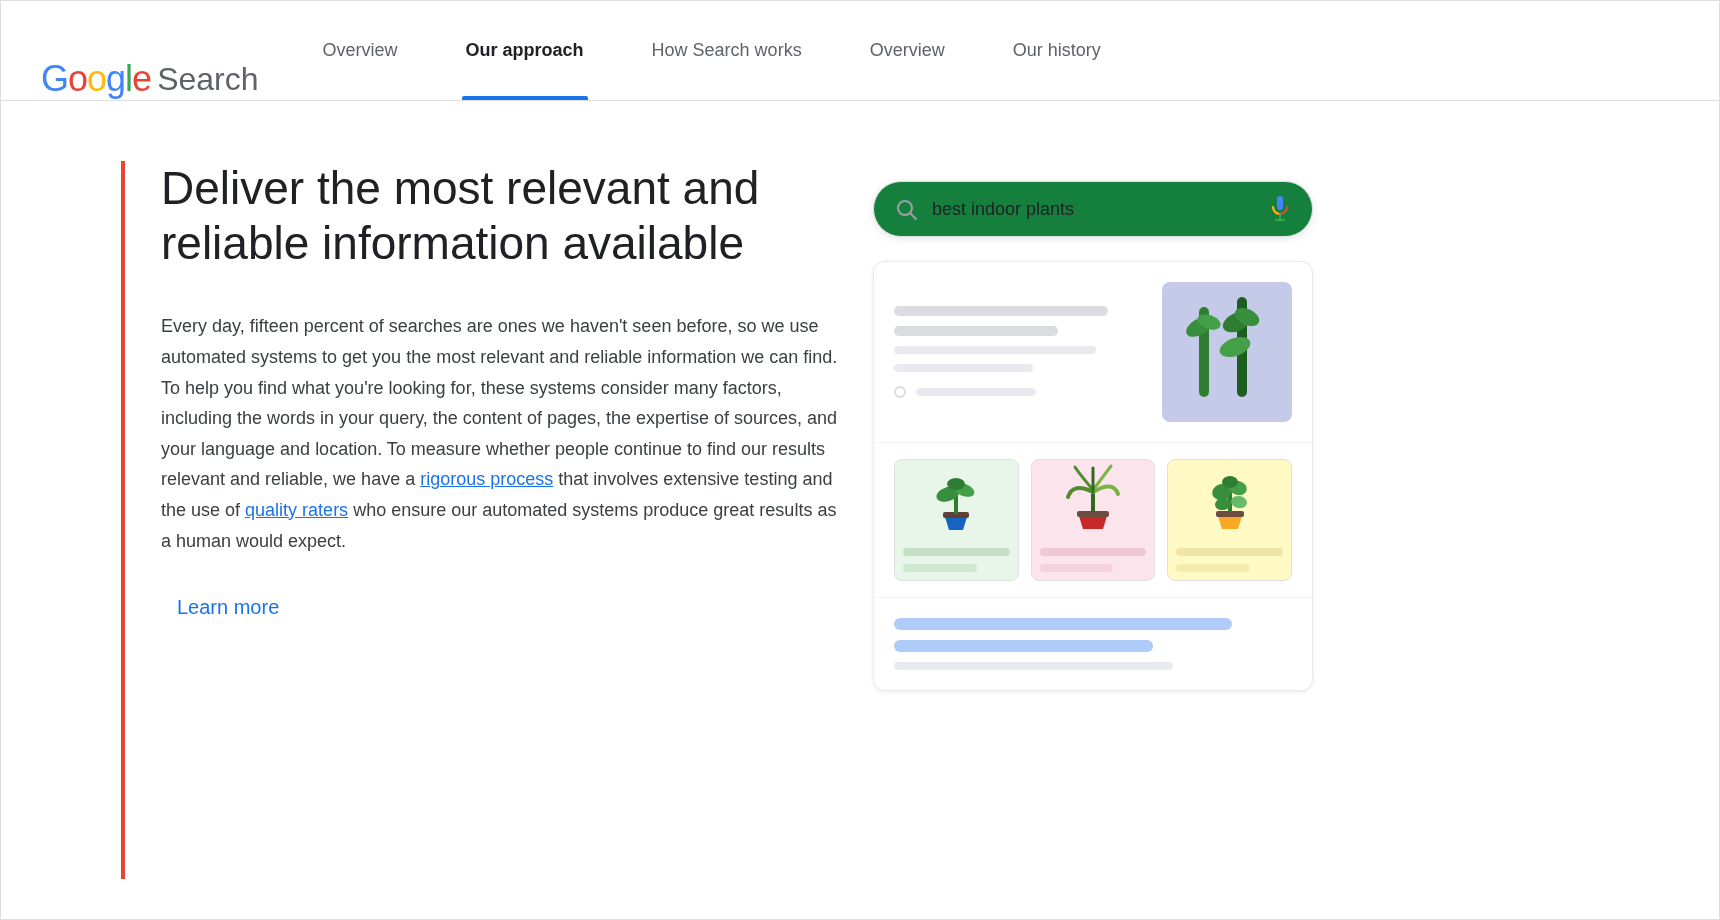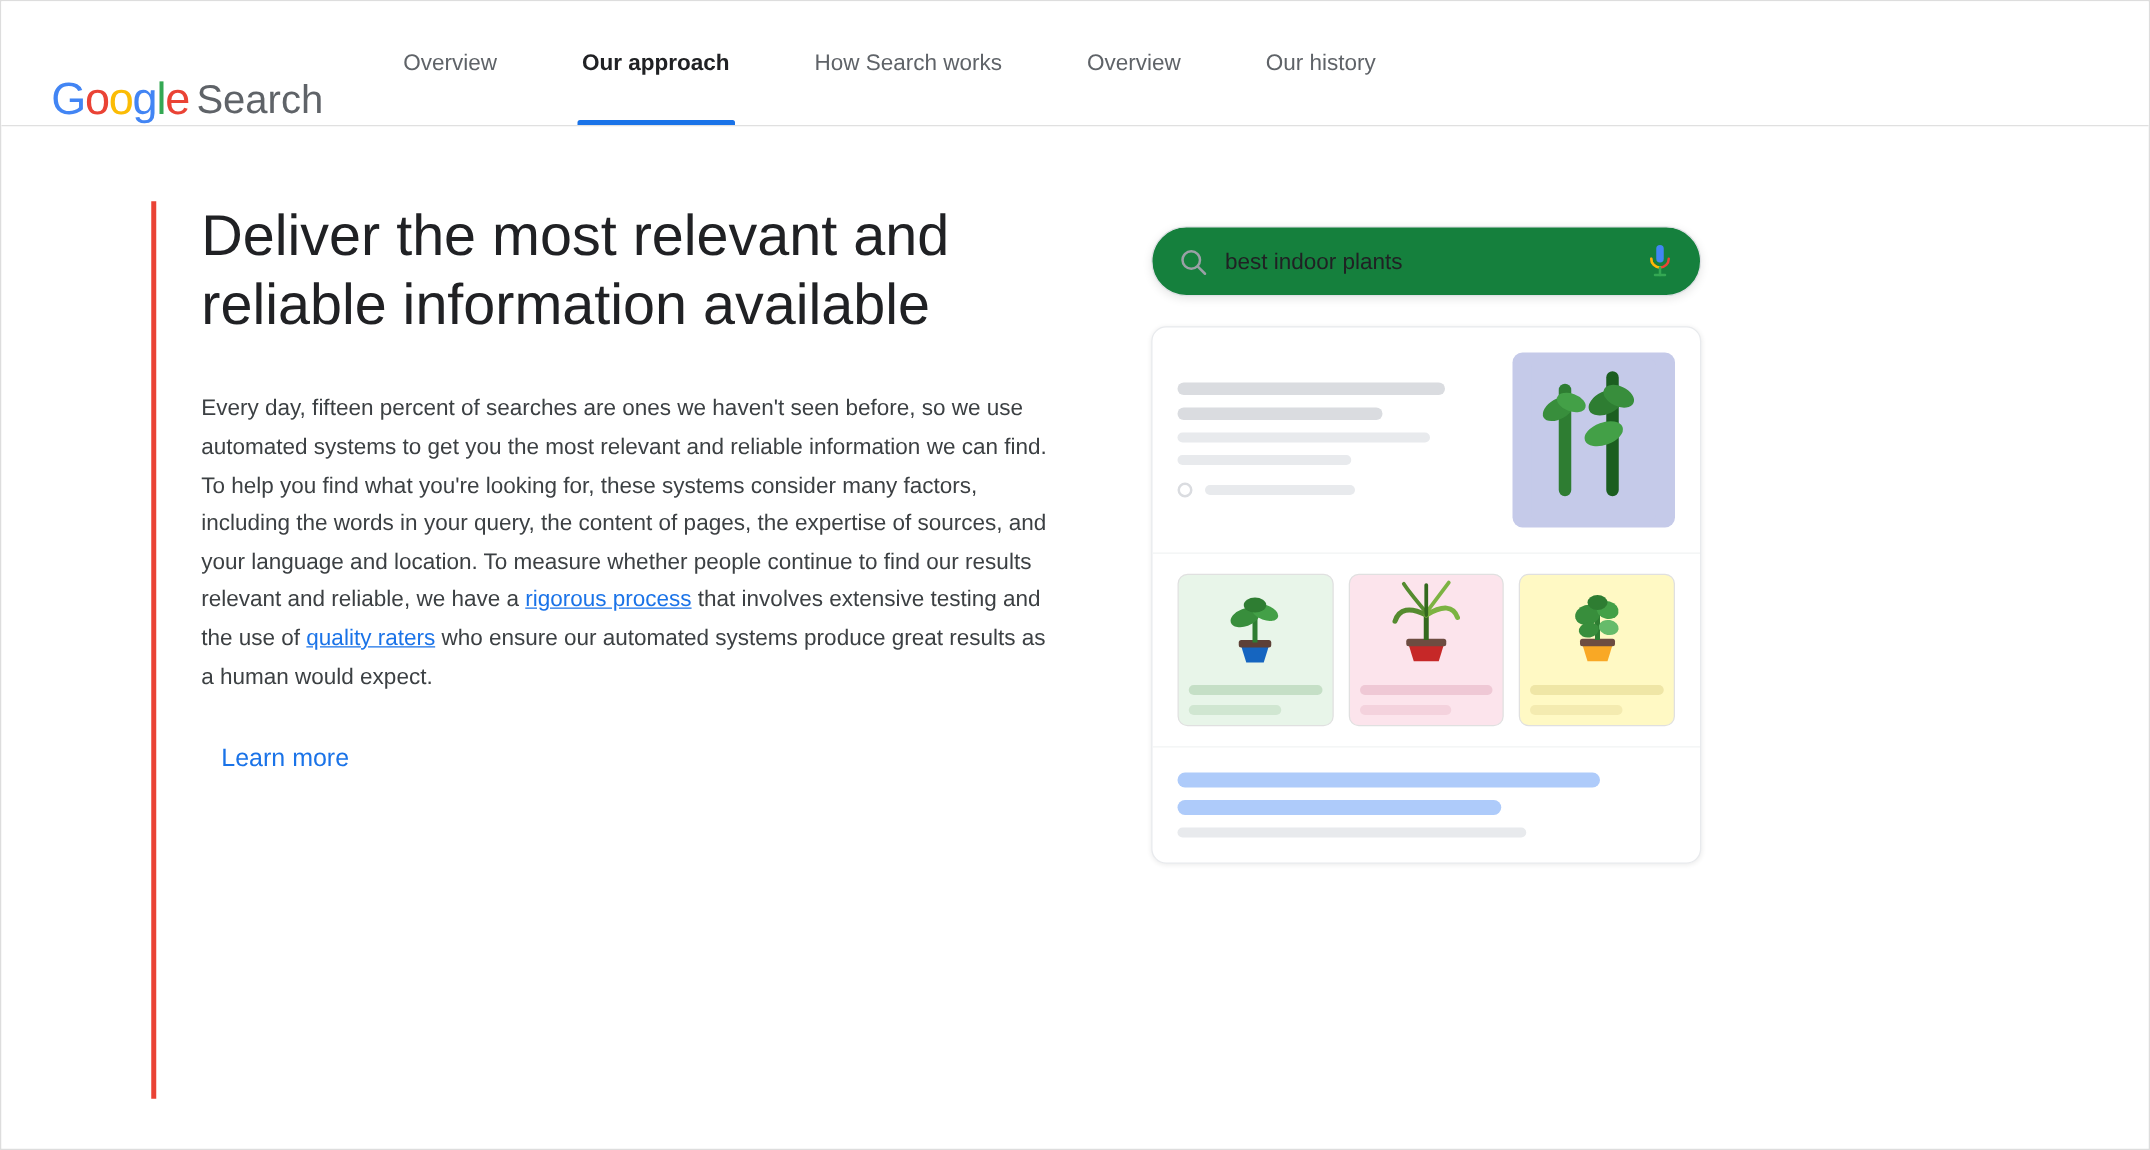--- a/index.html
+++ b/index.html
@@ -82,21 +82,21 @@
       right: 0;
       height: 4px;
       background: #1a73e8;
       border-radius: 2px 2px 0 0;
     }
     
     .main {
       display: flex;
       flex: 1;
       padding: 60px 40px 40px 160px;
-      gap: 80px;
+      gap: 32px;
       overflow: hidden;
     }
     
     .content-left {
       flex: 1;
       max-width: 680px;
       position: relative;
     }
     .red-bar {
       position: absolute;

